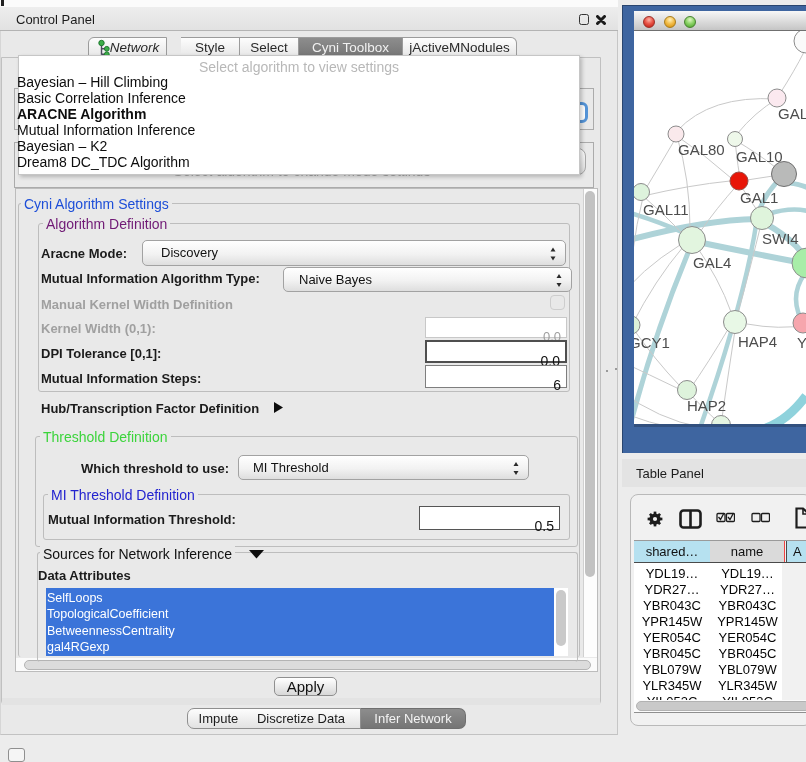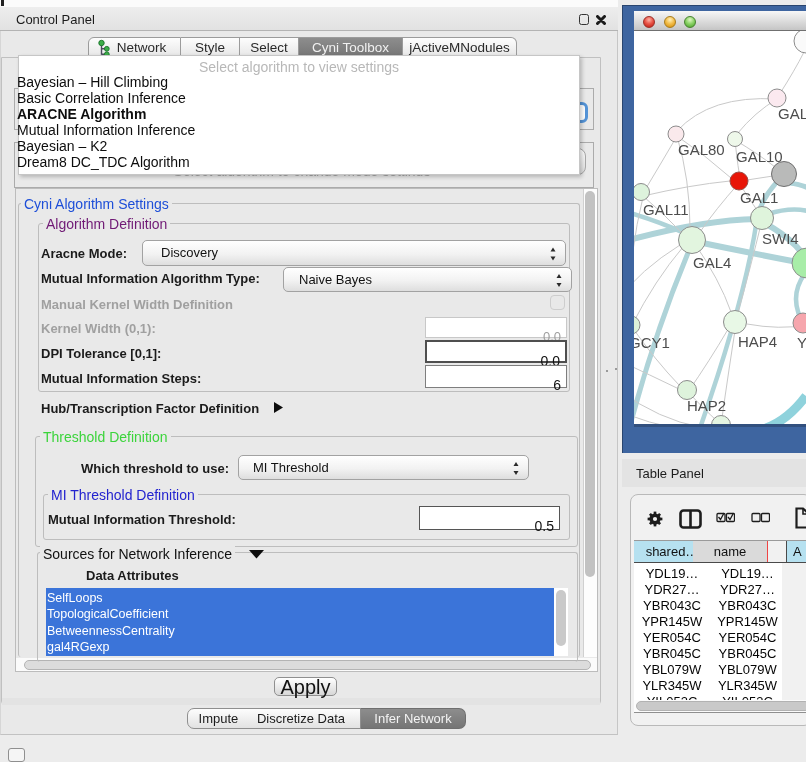--- a/index.html
+++ b/index.html
@@ -35,21 +35,21 @@
  background:linear-gradient(#ededed,#e2e2e2);border-bottom:1px solid #b3b3b3;box-sizing:border-box;"></div>
 <div class="ab" style="left:16px;top:12px;font-size:13px;color:#1c1c1c;">Control Panel</div>
 <div class="ab" style="left:579px;top:14px;width:10px;height:11px;border:1.5px solid #333;border-radius:2.5px;box-sizing:border-box;"></div>
 <svg class="ab" style="left:596px;top:15px;" width="10" height="10" viewBox="0 0 10 10">
  <path d="M1.5 1.5 L8.5 8.5 M8.5 1.5 L1.5 8.5" stroke="#1a1a1a" stroke-width="3" stroke-linecap="round"></path>
   </svg>
 
 <div class="ab" style="left:1px;top:57px;width:600px;height:648px;background:#e9e9e9;
  border:1px solid #c0c0c0;border-radius:0 0 4px 4px;box-sizing:border-box;"></div>
 
-<div class="tab" style="left:88px;width:93px;border-radius:6px 0 0 0;">
+<div class="tab" style="left:88px;width:79px;border-radius:6px 0 0 0;font-style:italic;">
  <svg width="14" height="17" style="position:absolute;left:7px;top:1px;" viewBox="0 0 14 17">
   <path d="M5.5 6 V15.8 M5.5 9.8 H9.5 M5.5 15.3 H9.5" fill="none" stroke="#4c4c5e" stroke-width="1.4"></path>
   <circle cx="5.5" cy="4" r="2.7" fill="#3dae4a" stroke="#1f7a30" stroke-width="1"></circle>
   <circle cx="10.8" cy="9.8" r="2.4" fill="#3dae4a" stroke="#1f7a30" stroke-width="1"></circle>
   <circle cx="10.8" cy="15.3" r="2.4" fill="#3dae4a" stroke="#1f7a30" stroke-width="1"></circle>
  </svg>
  <span style="margin-left:14px;">Network</span></div>
 <div class="tab" style="left:181px;width:59px;border-left:none;">Style</div>
 <div class="tab" style="left:240px;width:59px;border-left:none;">Select</div>
 <div class="tab" style="left:299px;width:104px;border-left:none;background:linear-gradient(#8d8d8d,#757575);color:#f1f1f1;">Cyni Toolbox</div>
@@ -132,33 +132,33 @@
 <div class="grp" style="left:43px;top:494px;width:527px;height:46px;"></div>
 <div class="gt" style="left:48px;top:487px;color:#2323cf;">MI Threshold Definition</div>
 <div class="lb" style="left:48px;top:512px;">Mutual Information Threshold:</div>
 <div class="inp" style="left:419px;top:506px;width:141px;height:24px;border:1.5px solid #555;font-size:14px;">0.5</div>
 
 <div class="grp" style="left:37px;top:552px;width:541px;height:110px;border-bottom:none;"></div>
 <div class="gt" style="left:40px;top:546px;color:#111;">Sources for Network Inference</div>
 <svg class="ab" style="left:248px;top:549px;" width="17" height="10" viewBox="0 0 17 10">
     <path d="M1 1 L16 1 L8.5 9.5 Z" fill="#0d0d0d"></path>
   </svg>
-<div class="lb" style="left:38px;top:568px;margin-left:48px;">Data Attributes</div>
+<div class="lb" style="left:38px;top:568px;">Data Attributes</div>
 
 <div class="ab" style="left:46px;top:588px;width:522px;height:68px;background:#fff;"></div>
 <div class="ab" style="left:46px;top:588px;width:508px;height:68px;background:#3b74d9;"></div>
 <div class="wt" style="left:47px;top:591px;">SelfLoops</div>
 <div class="wt" style="left:47px;top:607px;">TopologicalCoefficient</div>
 <div class="wt" style="left:47px;top:624px;">BetweennessCentrality</div>
 <div class="wt" style="left:47px;top:640px;">gal4RGexp</div>
 <div class="ab" style="left:556px;top:590px;width:10px;height:56px;background:#c9c9c9;border-radius:5px;"></div>
 
 <div class="ab" style="left:274px;top:677px;width:63px;height:19px;border:1px solid #8f8f8f;
  border-radius:5px;background:linear-gradient(#ffffff,#d7d7d7);box-sizing:border-box;
- text-align:center;font-size:20px;color:#111;line-height:18px;">Apply</div>
+ text-align:center;font-size:15px;color:#111;line-height:18px;">Apply</div>
 
 <div class="ab" style="left:148px;top:708px;width:94px;height:21px;border:1px solid #8f8f8f;
  border-radius:7px 0 0 7px;background:linear-gradient(#fdfdfd,#e2e2e2);box-sizing:border-box;
  text-align:center;font-size:13px;color:#1b1b1b;line-height:19px;margin-left:39px;">Impute Data</div>
 <div class="ab" style="left:242px;top:708px;width:119px;height:21px;border:1px solid #8f8f8f;border-left:none;
  background:linear-gradient(#fdfdfd,#e2e2e2);box-sizing:border-box;
  text-align:center;font-size:13px;color:#1b1b1b;line-height:19px;">Discretize Data</div>
 <div class="ab" style="left:361px;top:708px;width:105px;height:21px;border:1px solid #6f6f6f;border-left:none;
  border-radius:0 7px 7px 0;background:linear-gradient(#8d8d8d,#757575);box-sizing:border-box;
  text-align:center;font-size:13px;color:#f3f3f3;line-height:19px;">Infer Network</div>
@@ -305,21 +305,21 @@
     </g>
 </svg>
 <svg class="ab" style="left:795px;top:507px;" width="11" height="22" viewBox="0 0 11 22">
  <path d="M1.5 1.5 L8 1.5 L14 7 L14 20.5 L1.5 20.5 Z" fill="none" stroke="#1d1d1d" stroke-width="2.2"></path>
  <path d="M8 1.5 L8 7 L14 7" fill="none" stroke="#1d1d1d" stroke-width="1.6"></path>
 </svg>
 
 <div class="ab" style="left:634px;top:540px;width:172px;height:23px;box-sizing:border-box;border-top:1px solid #9a9a9a;border-bottom:1px solid #4a4a4a;">
  <div class="ab" style="left:0;top:0;width:76px;height:21px;background:#b6e1f0;border-right:1px solid #4a4a4a;
   text-align:center;font-size:13px;color:#111;line-height:21px;">shared…</div>
- <div class="ab" style="left:59px;top:0;width:74px;height:21px;background:#dadada;border-right:1px solid #ef4444;
+ <div class="ab" style="left:76px;top:0;width:74px;height:21px;background:#dadada;border-right:1px solid #ef4444;
   text-align:center;font-size:13px;color:#111;line-height:21px;">name</div>
  <div class="ab" style="left:152px;top:0;width:20px;height:21px;background:#b6e1f0;border-left:1px solid #4a4a4a;
   font-size:13px;color:#111;line-height:21px;box-sizing:border-box;"><span style="margin-left:6px;">A</span></div>
 </div>
 <div class="ab" style="left:634px;top:563px;width:148px;height:137px;background:#fff;overflow:hidden;font-size:13px;color:#050505;">
  <div class="ab" style="left:0;top:3px;width:76px;text-align:center;line-height:16px;">YDL19…<br>YDR27…<br>YBR043C<br>YPR145W<br>YER054C<br>YBR045C<br>YBL079W<br>YLR345W<br>YIL053C</div>
  <div class="ab" style="left:76px;top:3px;width:75px;text-align:center;line-height:16px;">YDL19…<br>YDR27…<br>YBR043C<br>YPR145W<br>YER054C<br>YBR045C<br>YBL079W<br>YLR345W<br>YIL053C</div>
  <div class="ab" style="left:155px;top:3px;line-height:16px;">13<br>12<br>&nbsp;<br>9.<br>8.<br>9.<br>&nbsp;<br>9.<br>8.</div>
 </div>
 <div class="ab" style="left:634px;top:700px;width:172px;height:12px;background:#fbfbfb;"></div>

